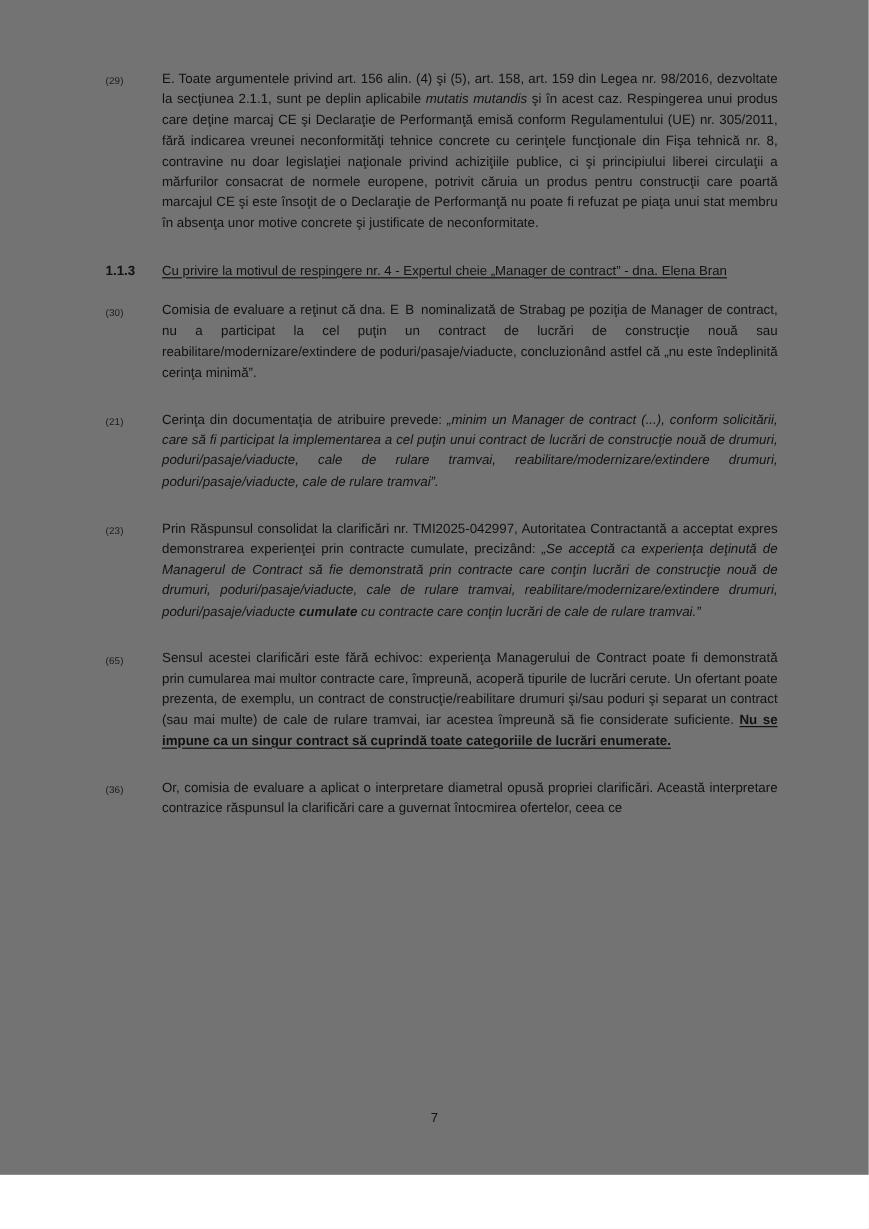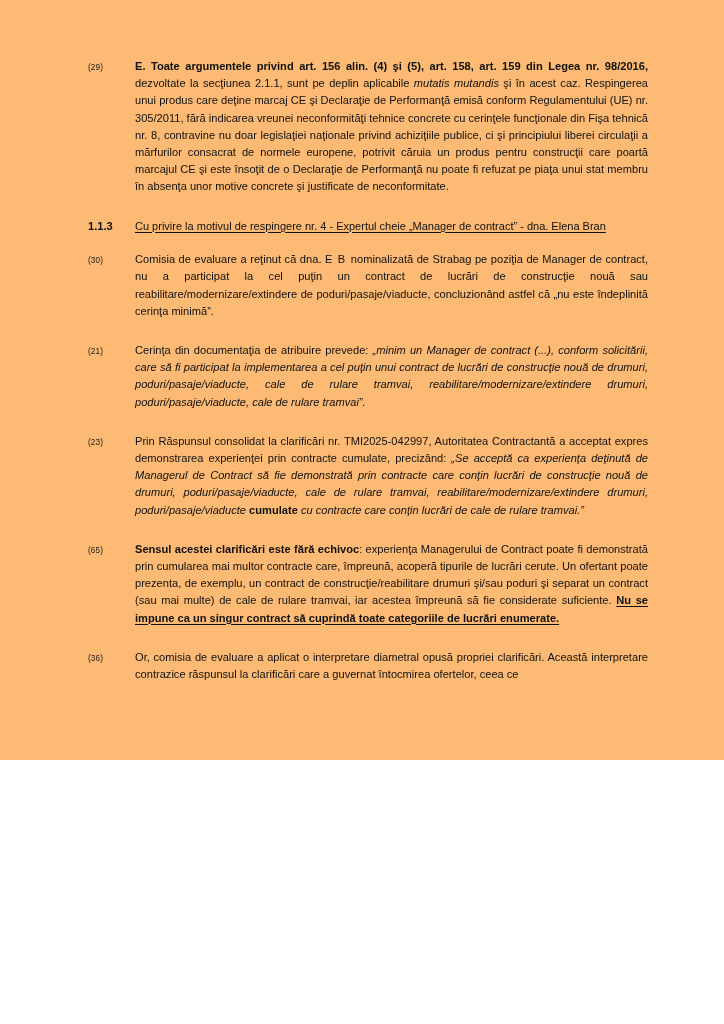--- a/index.html
+++ b/index.html
@@ -11,22 +11,22 @@
   body {
     width: 724px;
     height: 1024px;
     font-family: "Liberation Sans", sans-serif;
     color: #000000;
     -webkit-font-smoothing: antialiased;
   }
   .page {
     position: relative;
     width: 724px;
-    height: 760px;
-    background: #fdba74;
+    height: 979px;
+    background: #737373;
     box-sizing: border-box;
     overflow: hidden;
   }
   .content {
     position: absolute;
     left: 88px;
     top: 58px;
     width: 560px;
   }
 
@@ -76,23 +76,23 @@
   .heading-text {
     font-size: 11px;
     line-height: 17.6px;
     text-decoration: underline;
     text-underline-offset: 2px;
     color: #111111;
     text-align: left;
   }
 
   
-  .b  { font-weight: bold; }
+  .b  { font-weight: normal; }
   .i  { font-style: italic; }
-  .bi { font-weight: bold; }
+  .bi { font-weight: bold; font-style: italic; }
   .bu { font-weight: bold; text-decoration: underline; text-underline-offset: 2px; }
   .redact { display: inline-block; }
 
   
   .gap-lg { margin-bottom: 22px; }
 
   
   .page-number {
     position: absolute;
     left: 0;

